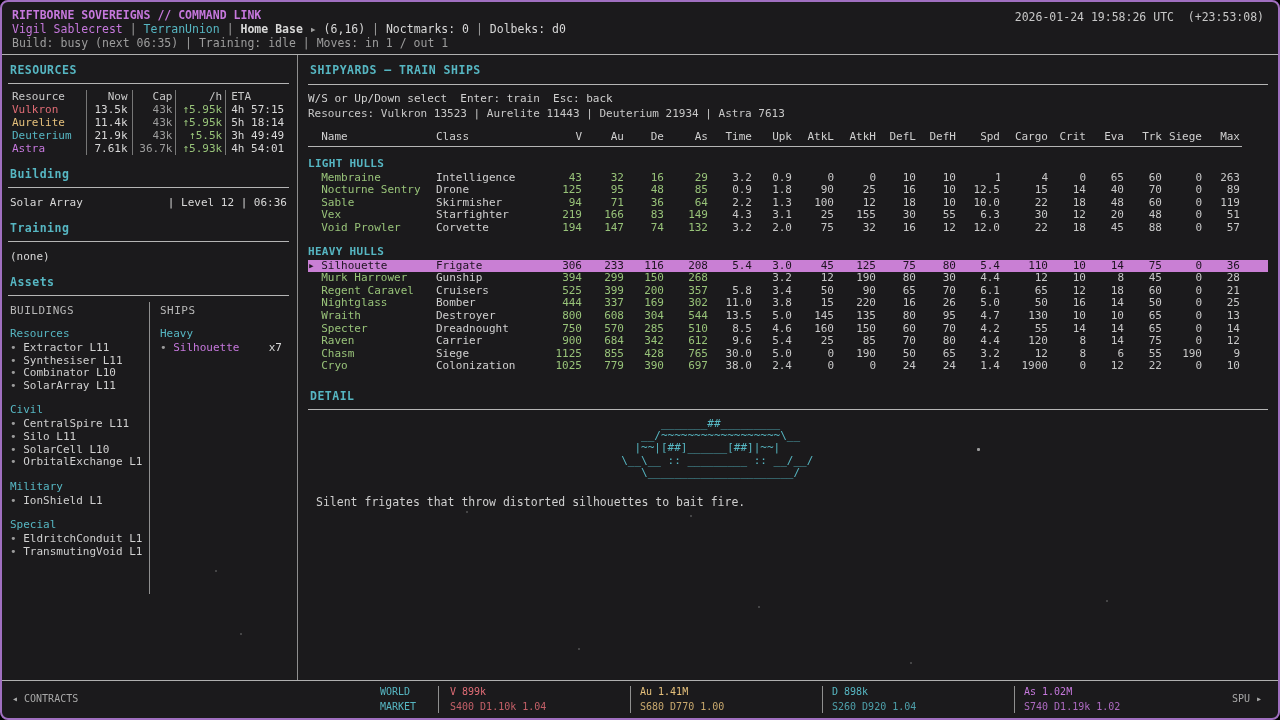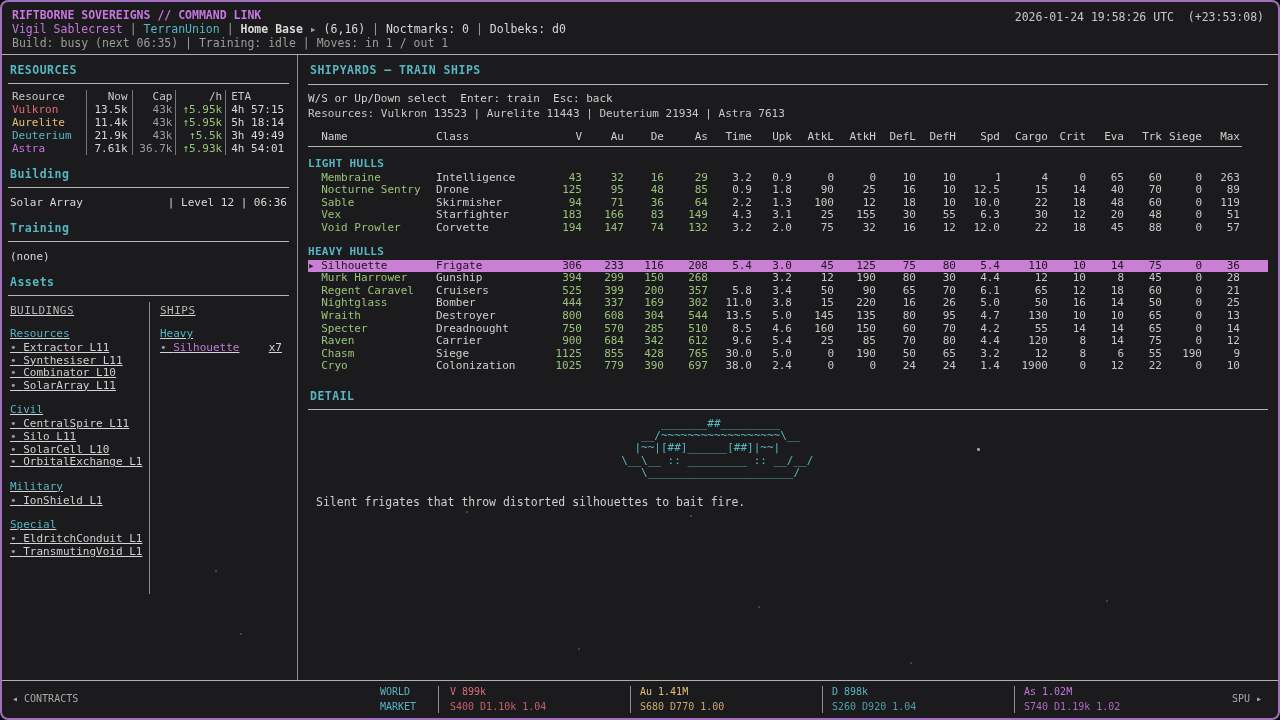--- a/index.html
+++ b/index.html
@@ -38,21 +38,21 @@
   .res-row { display:flex; }
   .res-c { white-space:pre; overflow:hidden; }
   .res-name { width:78px; padding-left:4px; }
   .res-now  { width:46px; text-align:right; border-left:1px solid #777; padding-right:4px;}
   .res-cap  { width:44px; text-align:right; border-left:1px solid #777; padding-right:3px;}
   .res-rate { width:50px; text-align:right; border-left:1px solid #777; padding-right:3px;}
   .res-eta  { width:64px; border-left:1px solid #777; padding-left:5px;}
   .res-head { color:#c8c8c8; }
   .side-section { margin-top:12px; }
   .building-row { display:flex; justify-content:space-between; font-size:11px; padding:2px 2px 0 2px; color:#d8d8d8; }
-  #assets-cols { display:flex; margin-top:2px;text-decoration:underline; }
+  #assets-cols { display:flex; margin-top:2px; }
   #assets-left { width:142px; border-right:1px solid #8f8f8f; padding:2px 4px 10px 2px; min-height:292px; }
   #assets-right { flex:1; padding:2px 0 0 10px; }
   .assets-col-title { color:#b8b8b8; font-size:11px; margin-bottom:10px; letter-spacing:0.5px; }
   .asset-group { margin-bottom:11px; }
   .asset-group-title { color:#56b6c2; font-size:11px; margin-bottom:2px; }
   .asset-item { font-size:11px; line-height:12.6px; color:#d0d0d0; white-space:pre; }
   .asset-item .bullet { color:#9d9d9d; }
   .ship-asset { display:flex; width:122px; }
   .ship-asset .nm { flex:1; }
   .ship-asset .ct { color:#d8d8d8; }
@@ -310,21 +310,21 @@
               <span class="scell stat num" style="width: 48px;">22</span>
               <span class="scell stat num" style="width: 38px;">18</span>
               <span class="scell stat num" style="width: 38px;">48</span>
               <span class="scell stat num" style="width: 38px;">60</span>
               <span class="scell stat num" style="width: 40px;">0</span>
               <span class="scell stat num" style="width: 38px;">119</span>
             </div>
             <div class="srow">
               <span class="scell ship-name" style="width: 128px;">  Vex</span>
               <span class="scell ship-class" style="width: 100px;">Starfighter</span>
-              <span class="scell cost num" style="width: 46px;">183</span>
+              <span class="scell cost num" style="width: 46px;">219</span>
               <span class="scell cost num" style="width: 42px;">166</span>
               <span class="scell cost num" style="width: 40px;">83</span>
               <span class="scell cost num" style="width: 44px;">149</span>
               <span class="scell stat num" style="width: 44px;">4.3</span>
               <span class="scell stat num" style="width: 40px;">3.1</span>
               <span class="scell stat num" style="width: 42px;">25</span>
               <span class="scell stat num" style="width: 42px;">155</span>
               <span class="scell stat num" style="width: 40px;">30</span>
               <span class="scell stat num" style="width: 40px;">55</span>
               <span class="scell stat num" style="width: 44px;">6.3</span>

